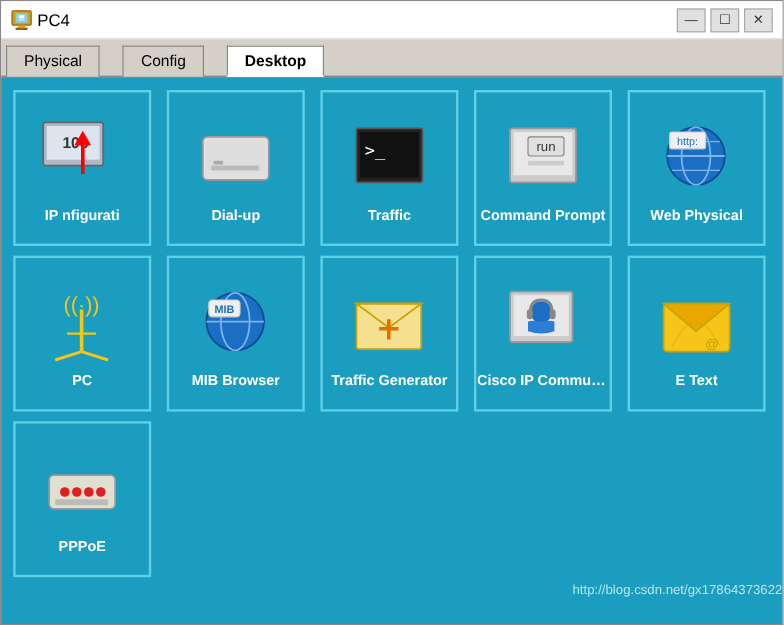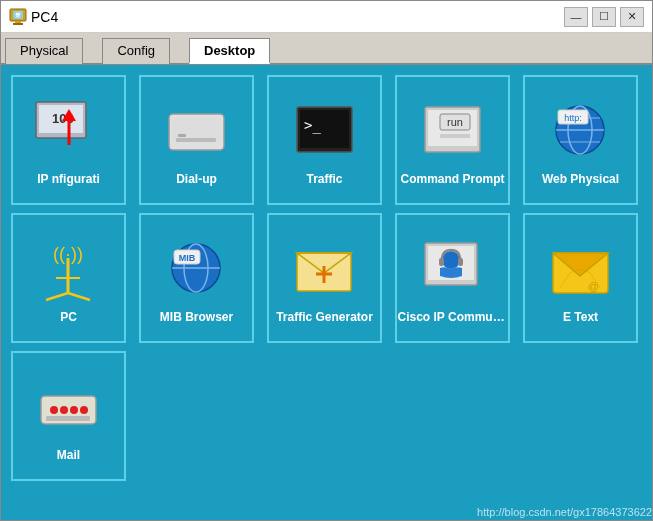--- a/index.html
+++ b/index.html
@@ -134,21 +134,21 @@
       overflow: hidden;
       text-overflow: ellipsis;
       max-width: 110px;
     }
 
     
     svg { display: block; }
 
     .watermark {
       position: absolute;
-      bottom: 2px;
+      bottom: 22px;
       right: 0;
       font-size: 11px;
       color: rgba(255,255,255,0.7);
       pointer-events: none;
     }
   </style>
 </head>
 <body>
 
 <div class="window">
@@ -344,21 +344,21 @@
             <rect x="5" y="20" width="55" height="28" rx="4" fill="#e0e0d0" stroke="#999" stroke-width="1.5"></rect>
 
             <circle cx="18" cy="34" r="4" fill="#e02020"></circle>
             <circle cx="28" cy="34" r="4" fill="#e02020"></circle>
             <circle cx="38" cy="34" r="4" fill="#e02020"></circle>
             <circle cx="48" cy="34" r="4" fill="#e02020"></circle>
 
             <rect x="10" y="40" width="44" height="5" rx="1" fill="#bbb"></rect>
           </svg>
         </div>
-        <span class="icon-label">Mail</span>
+        <span class="icon-label">PPPoE</span>
       </div>
 
 
     </div>
 
     <div class="watermark">http://blog.csdn.net/gx17864373622</div>
   </div>
 </div>
 
 </body></html>

